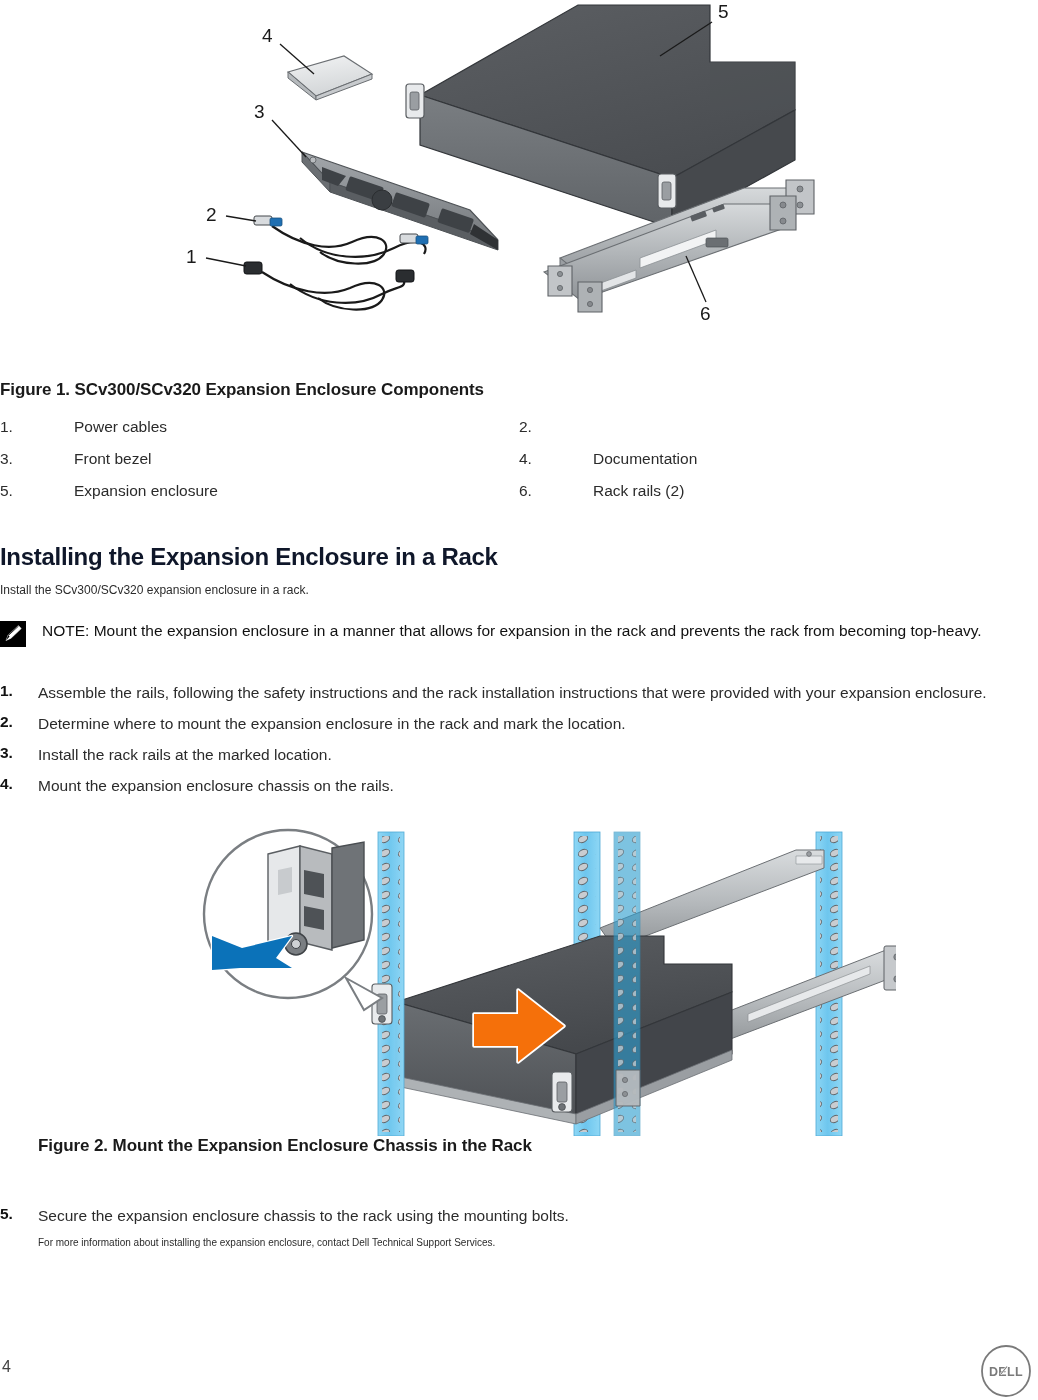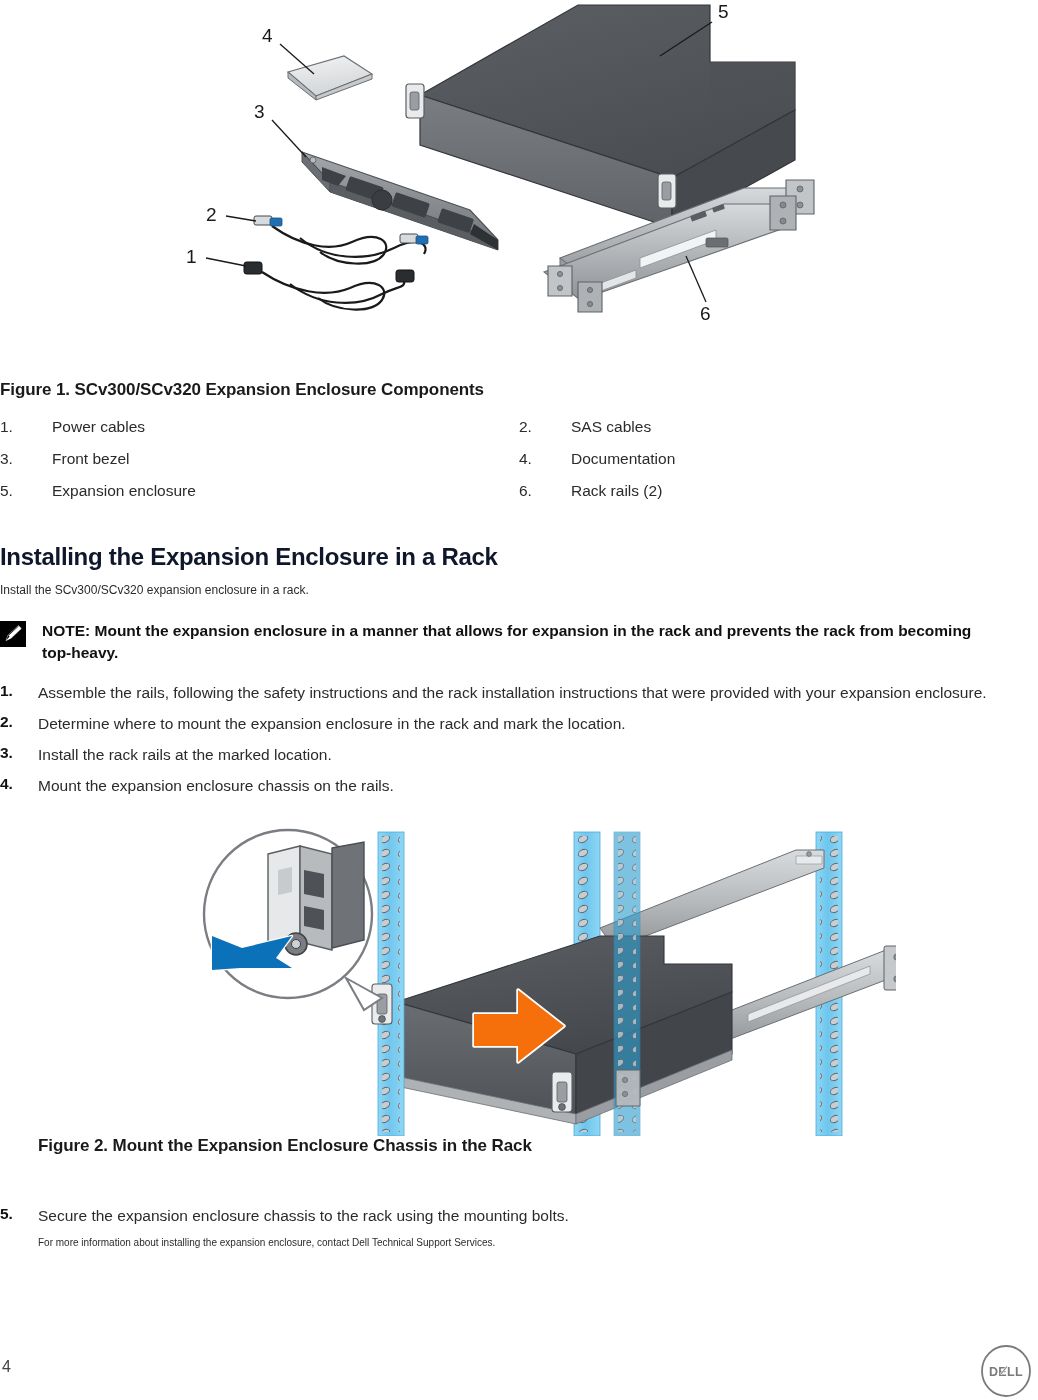--- a/index.html
+++ b/index.html
@@ -54,21 +54,21 @@
   .legend-cell {
     display: flex;
     width: 50%;
     font-size: 15.5px;
     color: #2b2b2b;
   }
   .legend-num {
     width: 52px;
     flex: 0 0 52px;
   }
-  .legend-label { flex: 1 1 auto; }
+  .legend-label { flex: 1 1 auto; margin-left: 22px; }
 
   h1.section-title {
     position: absolute;
     left: 0; top: 543px;
     margin: 0;
     font-size: 24px;
     font-weight: bold;
     color: #0f172a;
     letter-spacing: -0.3px;
   }
@@ -91,21 +91,21 @@
     flex: 0 0 26px;
     width: 26px; height: 26px;
     background: #000000;
     margin-right: 16px;
     margin-top: 1px;
     position: relative;
   }
   .note-icon svg { display: block; }
   .note-text {
     font-size: 15.5px;
-    font-weight: bold;
+    font-weight: normal;
     color: #111111;
     line-height: 1.45;
     max-width: 962px;
   }
 
   
   .steps {
     position: absolute;
     left: 0; top: 682px;
     width: 1038px;
@@ -326,21 +326,20 @@
   <div class="fig-caption" id="fig1-caption">Figure 1. SCv300/SCv320 Expansion Enclosure Components</div>
 
   <div class="legend">
     <div class="legend-row">
       <div class="legend-cell">
         <span class="legend-num">1.</span>
         <span class="legend-label">Power cables</span>
       </div>
       <div class="legend-cell">
         <span class="legend-num">2.</span>
-        <span class="legend-label">SAS cables</span>
       </div>
     </div>
     <div class="legend-row">
       <div class="legend-cell">
         <span class="legend-num">3.</span>
         <span class="legend-label">Front bezel</span>
       </div>
       <div class="legend-cell">
         <span class="legend-num">4.</span>
         <span class="legend-label">Documentation</span>

